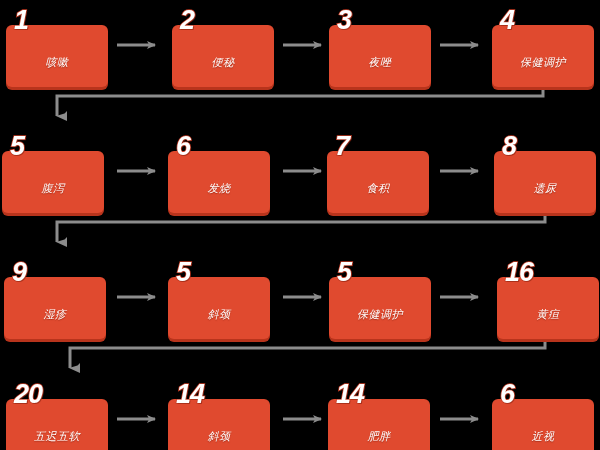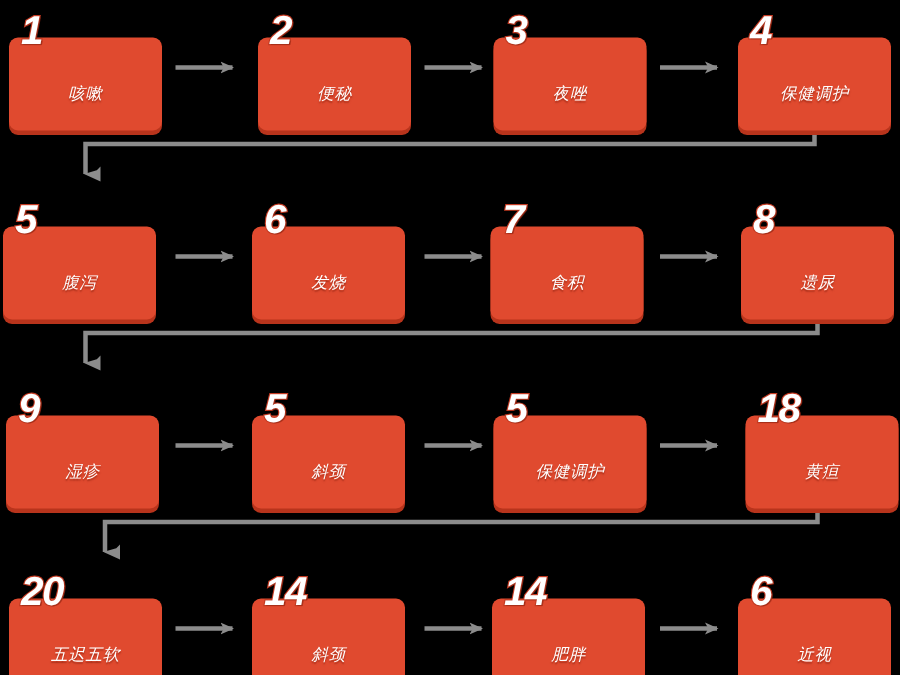--- a/index.html
+++ b/index.html
@@ -205,21 +205,21 @@
     <div class="node-num">5</div>
   </div>
   <div class="node" style="left:329px; top:263px;">
     <div class="node-box"></div>
     <div class="node-label">保健调护</div>
     <div class="node-num">5</div>
   </div>
   <div class="node" style="left:497px; top:263px;">
     <div class="node-box"></div>
     <div class="node-label">黄疸</div>
-    <div class="node-num">18</div>
+    <div class="node-num">16</div>
   </div>
 
   <div class="node" style="left:6px;   top:385px;">
     <div class="node-box"></div>
     <div class="node-label">五迟五软</div>
     <div class="node-num">20</div>
   </div>
   <div class="node" style="left:168px; top:385px;">
     <div class="node-box"></div>
     <div class="node-label">斜颈</div>

